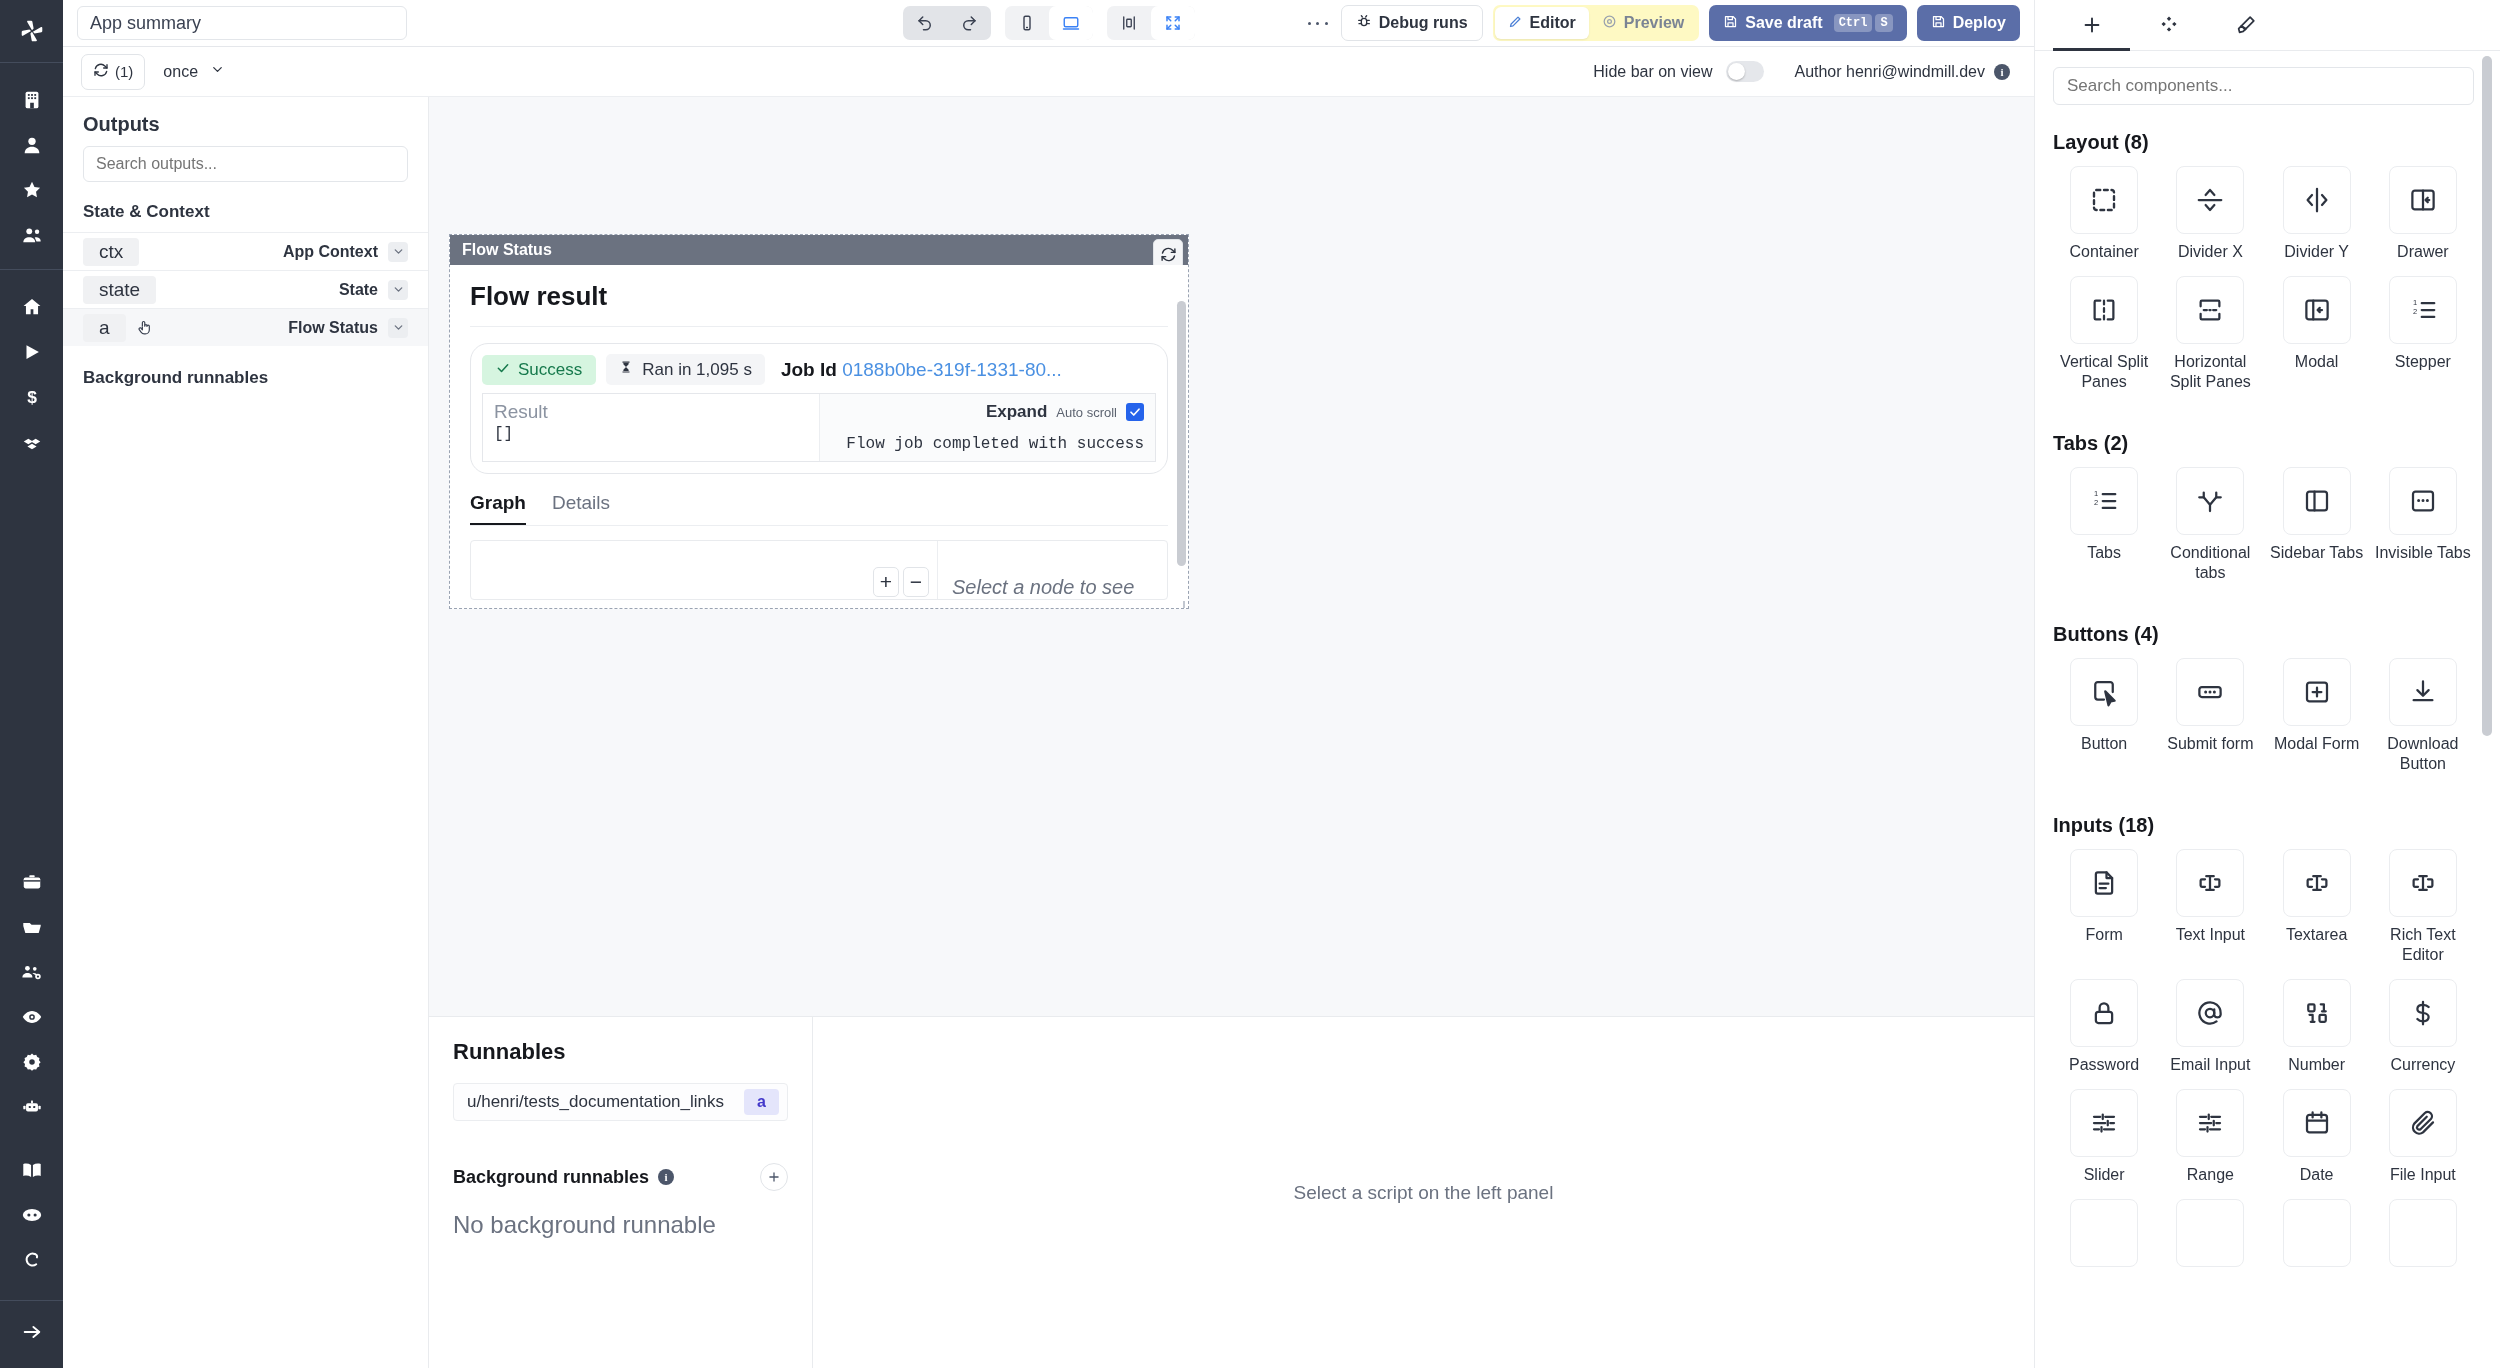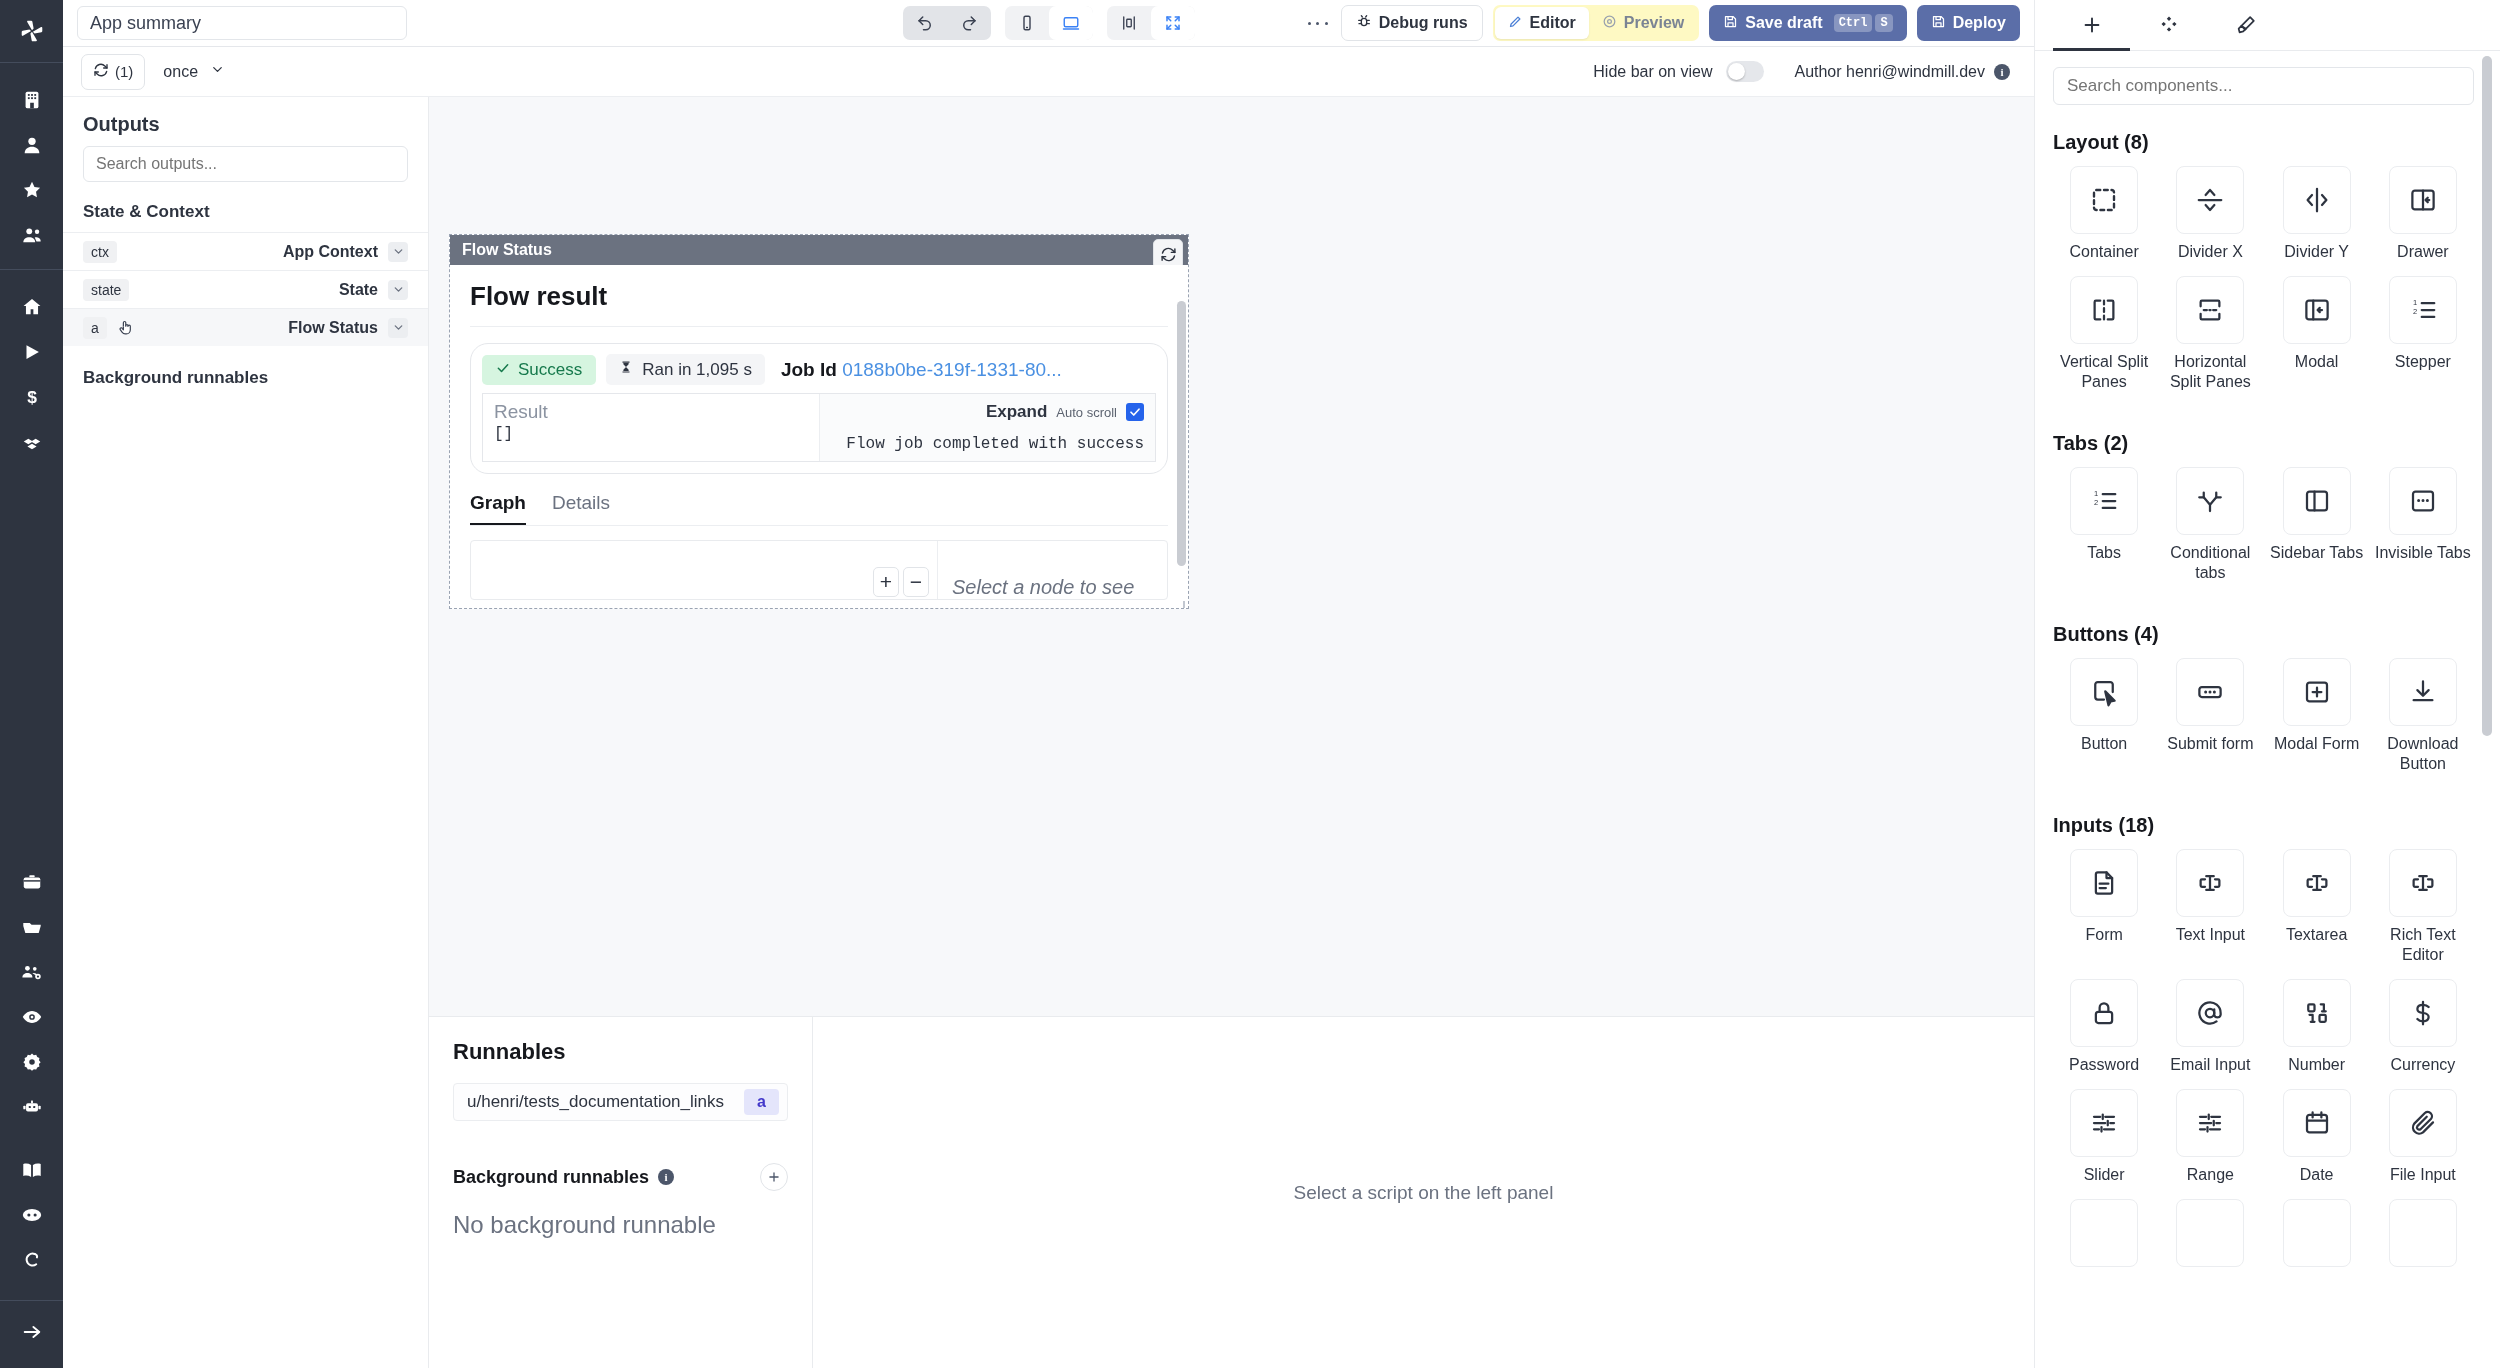--- a/index.html
+++ b/index.html
@@ -113,21 +113,21 @@
   .search-outputs {
     margin: 0 20px 14px; height: 36px; border: 1px solid #e3e6ea; border-radius: 6px;
     font-size: 16px; padding: 0 12px; color:#2e3440; font-family: "Liberation Sans", sans-serif; background:#fff;
   }
   .sec-head { font-size: 17px; font-weight: 700; color: #2e3440; padding: 6px 20px 10px; }
   .out-row {
     display: flex; align-items: center; height: 38px; padding: 0 20px;
     border-top: 1px solid #eceef1; cursor: pointer;
   }
   .out-row.hl { background:#f6f7f9; }
-  .pill { background: #f0f1f3; border-radius: 4px; padding: 3px 8px; font-size: 14px; color: #2e3440; }
+  .pill { background: #f0f1f3; border-radius: 4px; padding: 3px 16px; font-size: 19px; color: #2e3440; }
   .out-right { margin-left: auto; display: flex; align-items: center; gap: 10px; }
   .out-label { font-size: 16px; font-weight: 700; color: #2e3440; }
   .chev-box { width: 20px; height: 20px; background:#eceef1; border-radius:4px; display:flex; align-items:center; justify-content:center; }
   .bg-runnables-head { font-size: 17px; font-weight: 700; color: #2e3440; padding: 22px 20px 0; }
 
   
   .canvas-col { flex: 1 1 auto; display: flex; flex-direction: column; min-width: 0; }
   .canvas {
     flex: 0 0 920px; background: #f7f8fa; position: relative; overflow: hidden;
     border-bottom: 1px solid #e9ebee;

